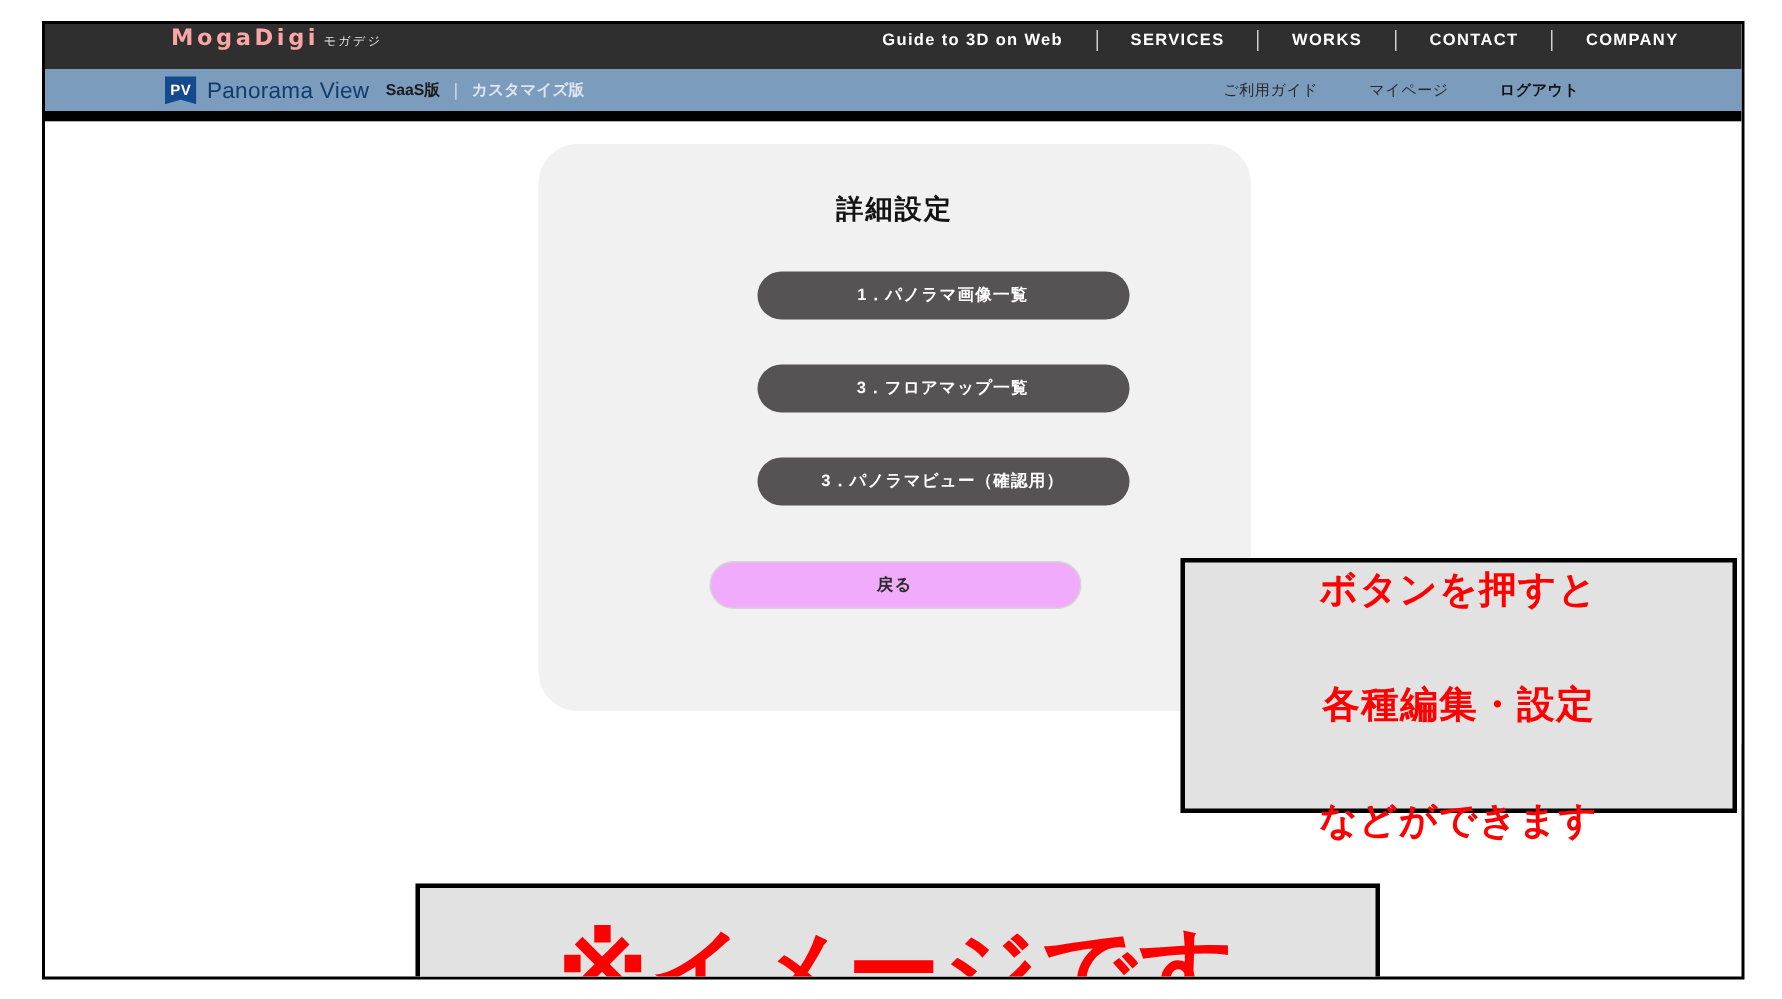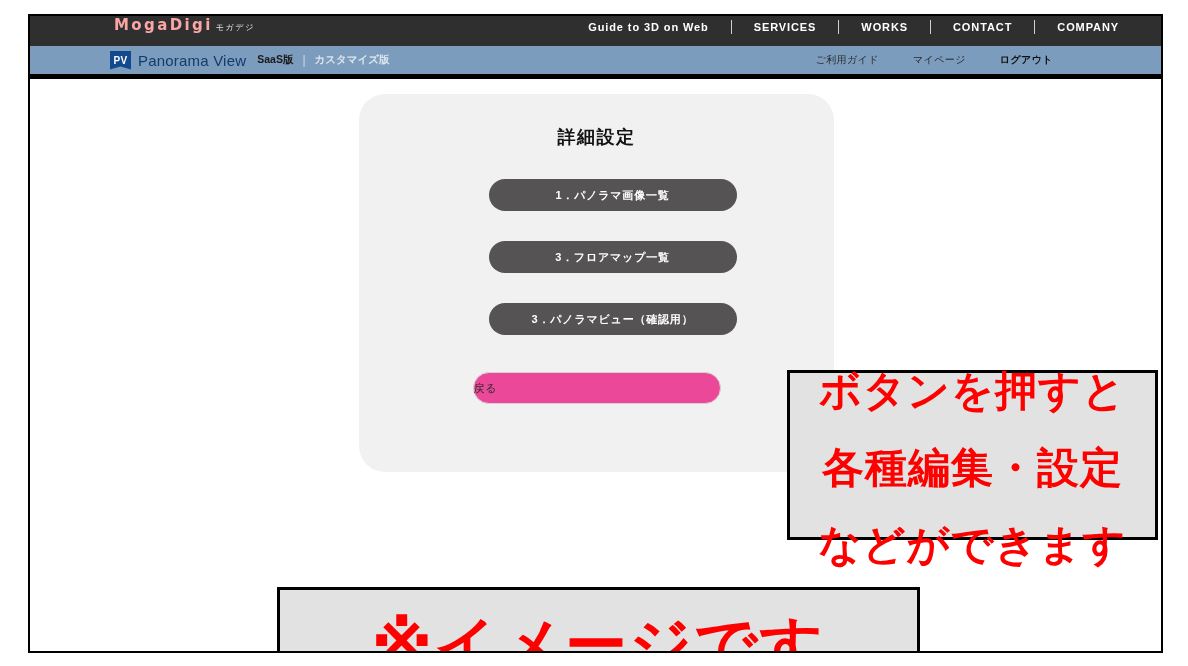--- a/index.html
+++ b/index.html
@@ -83,21 +83,21 @@
     height: 14px;
     background: #cfcfcf;
     flex: none;
   }
 
   
   #product-bar {
     position: relative;
     height: 28px;
     background: #7b9cbd;
-    border-bottom: 5px solid #000000;
+    border-bottom: 7px solid #000000;
     display: flex;
     align-items: center;
   }
   #product-identity {
     position: absolute;
     left: 80px;
     display: flex;
     align-items: center;
     gap: 7px;
     white-space: nowrap;
@@ -182,21 +182,21 @@
     text-align: center;
     font-size: 18px;
     font-weight: bold;
     color: #141414;
     letter-spacing: 1.5px;
   }
 
   #menu-button-list {
     position: absolute;
     top: 85px;
-    left: 0;
+    left: 16px;
     width: 100%;
     padding-left: 16px;
   }
   .menu-button {
     display: block;
     width: 248px;
     height: 32px;
     margin: 0 auto 30px auto;
     background: #555353;
     border: none;
@@ -215,32 +215,32 @@
     position: absolute;
     top: 278px;
     left: 0;
     width: 100%;
   }
   #back-button {
     display: block;
     width: 248px;
     height: 32px;
     margin: 0 auto;
-    background: #ec4899;
+    background: #f0abfc;
     border: 1px solid #d4d4d4;
     border-radius: 18px;
     color: #2b2b2b;
     font-size: 11px;
-    font-weight: normal;
+    font-weight: bold;
     letter-spacing: 0.8px;
     font-family: "Liberation Sans", "DejaVu Sans", sans-serif;
     cursor: pointer;
     padding: 0;
     line-height: 30px;
-    text-align: left;
+    text-align: center;
   }
 
   
   #help-button {
     position: absolute;
     left: 769px;
     top: 563px;
     width: 43px;
     height: 37px;
     background: #8c8c8c;
@@ -276,21 +276,21 @@
   }
 
   #annotation-side {
     left: 757px;
     top: 291px;
     width: 371px;
     height: 170px;
     padding: 4px 0;
   }
   #annotation-side .anno-line {
-    font-size: 42px;
+    font-size: 25px;
     line-height: 53px;
     letter-spacing: 1px;
     margin-top: 24px;
   }
 
   #annotation-bottom {
     left: 247px;
     top: 508px;
     width: 643px;
     height: 116px;

